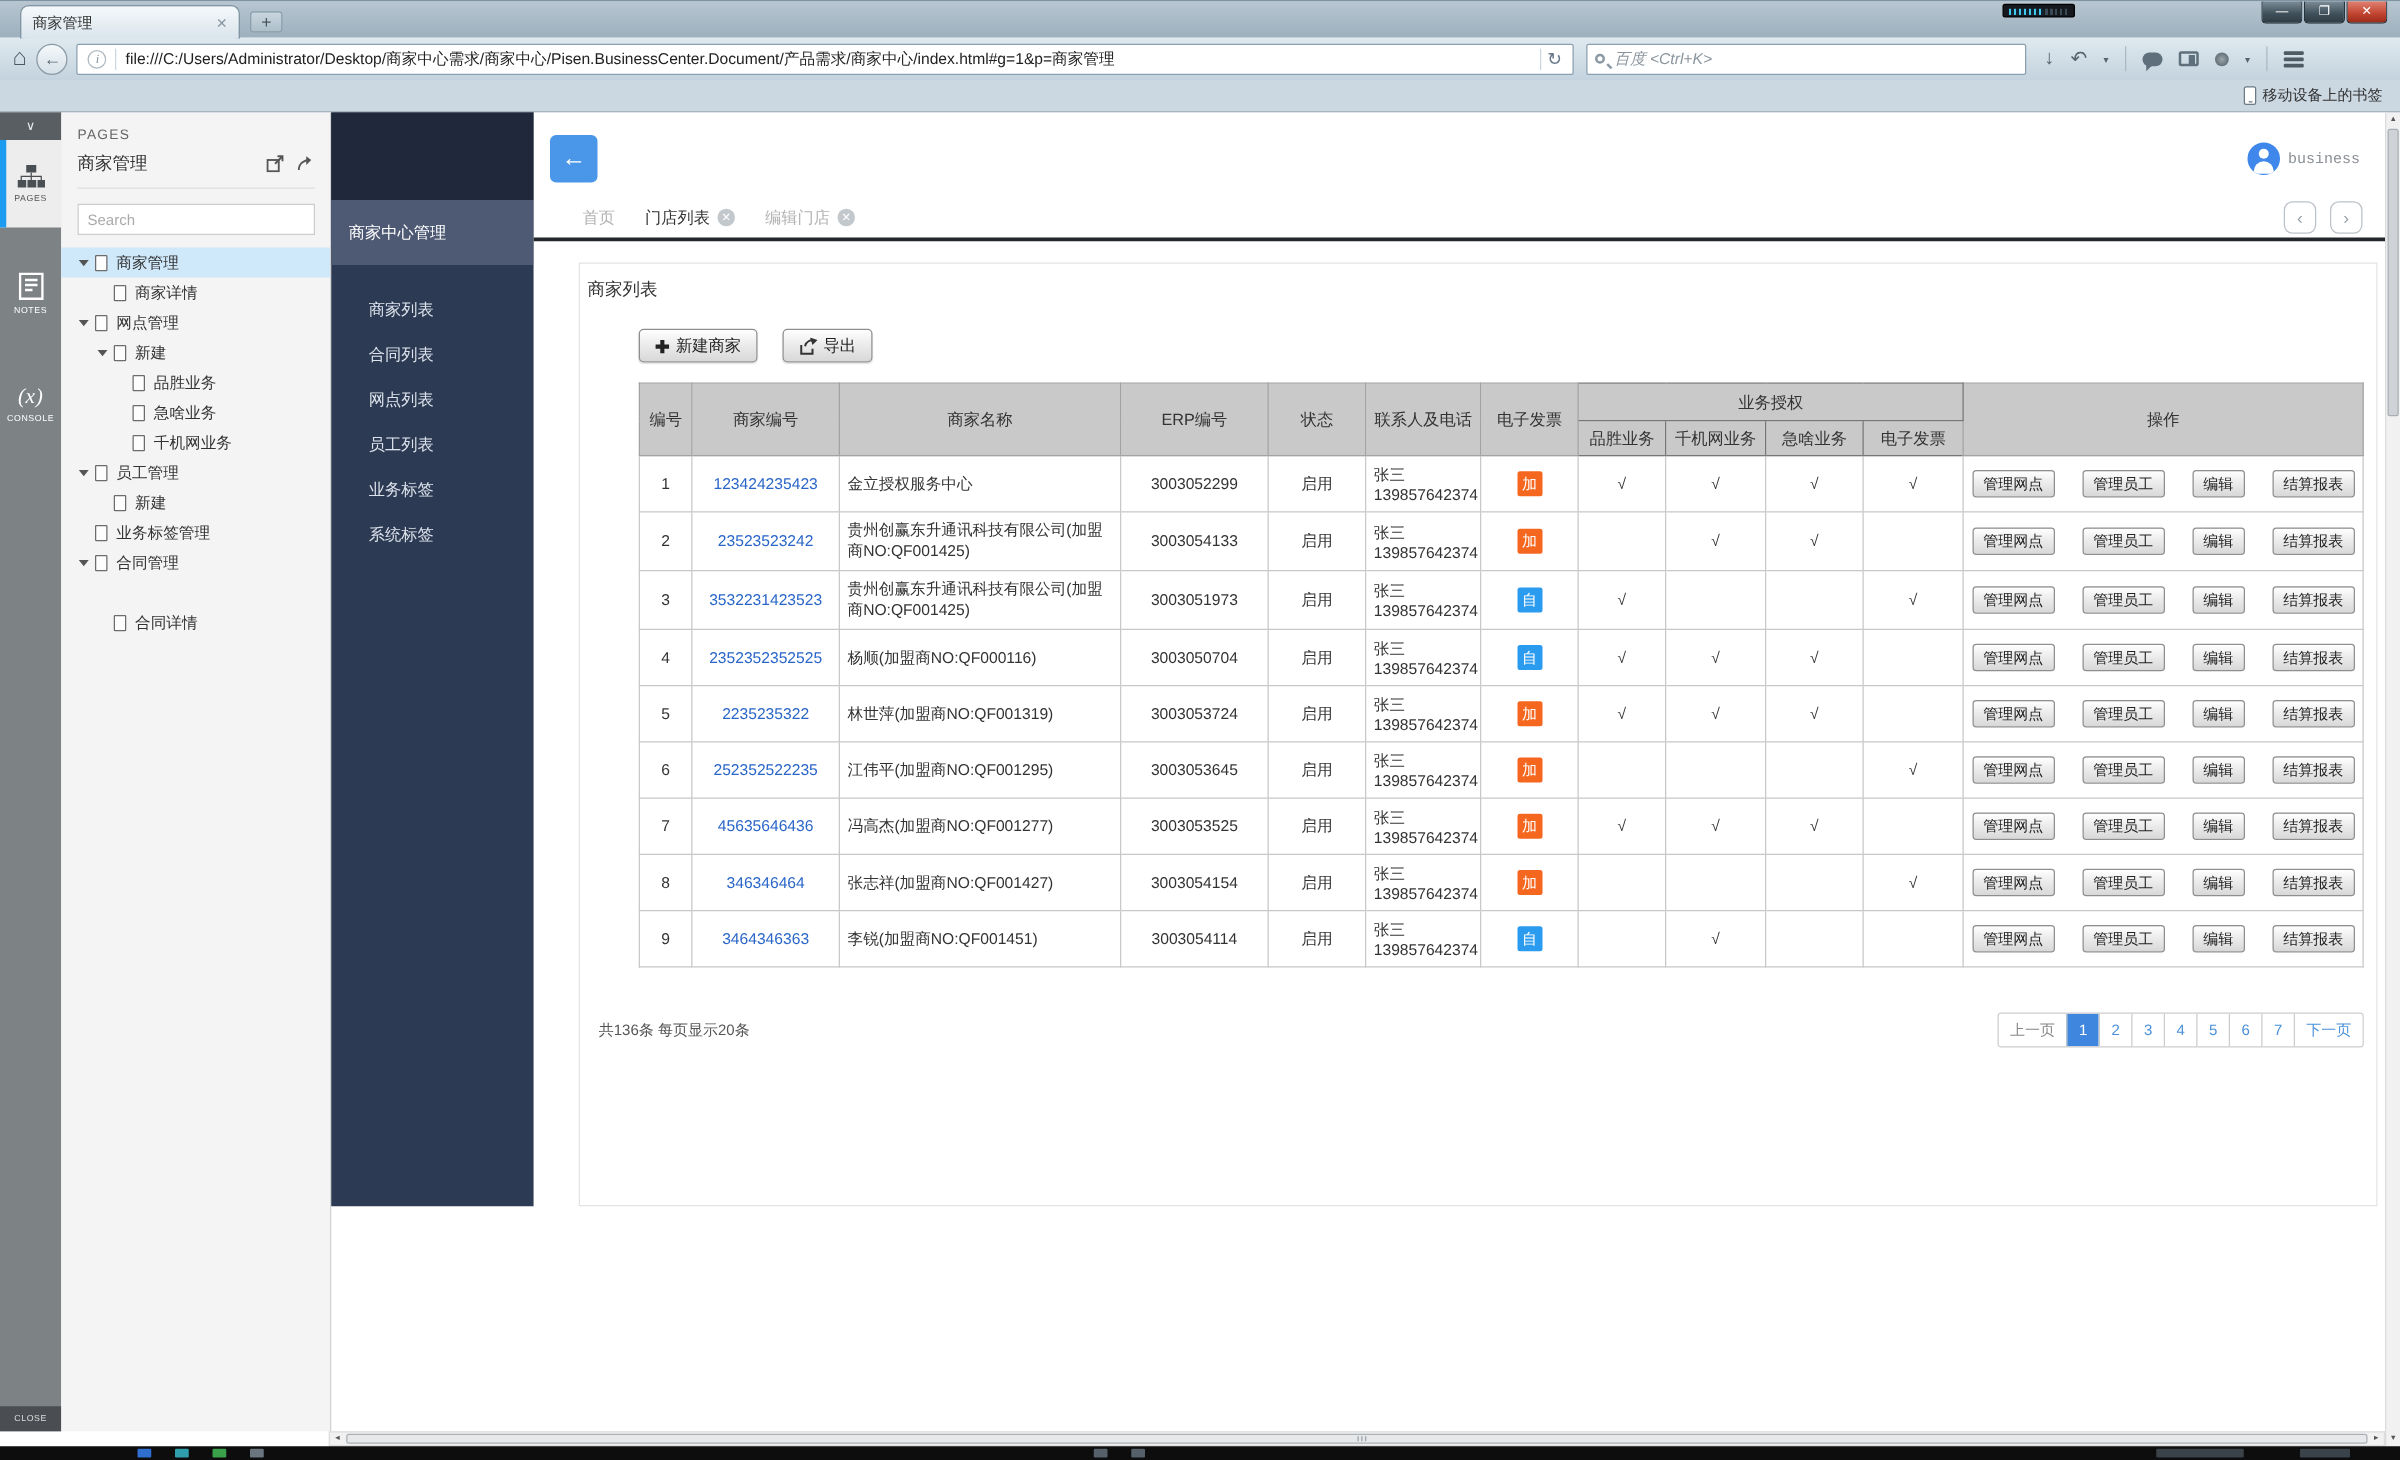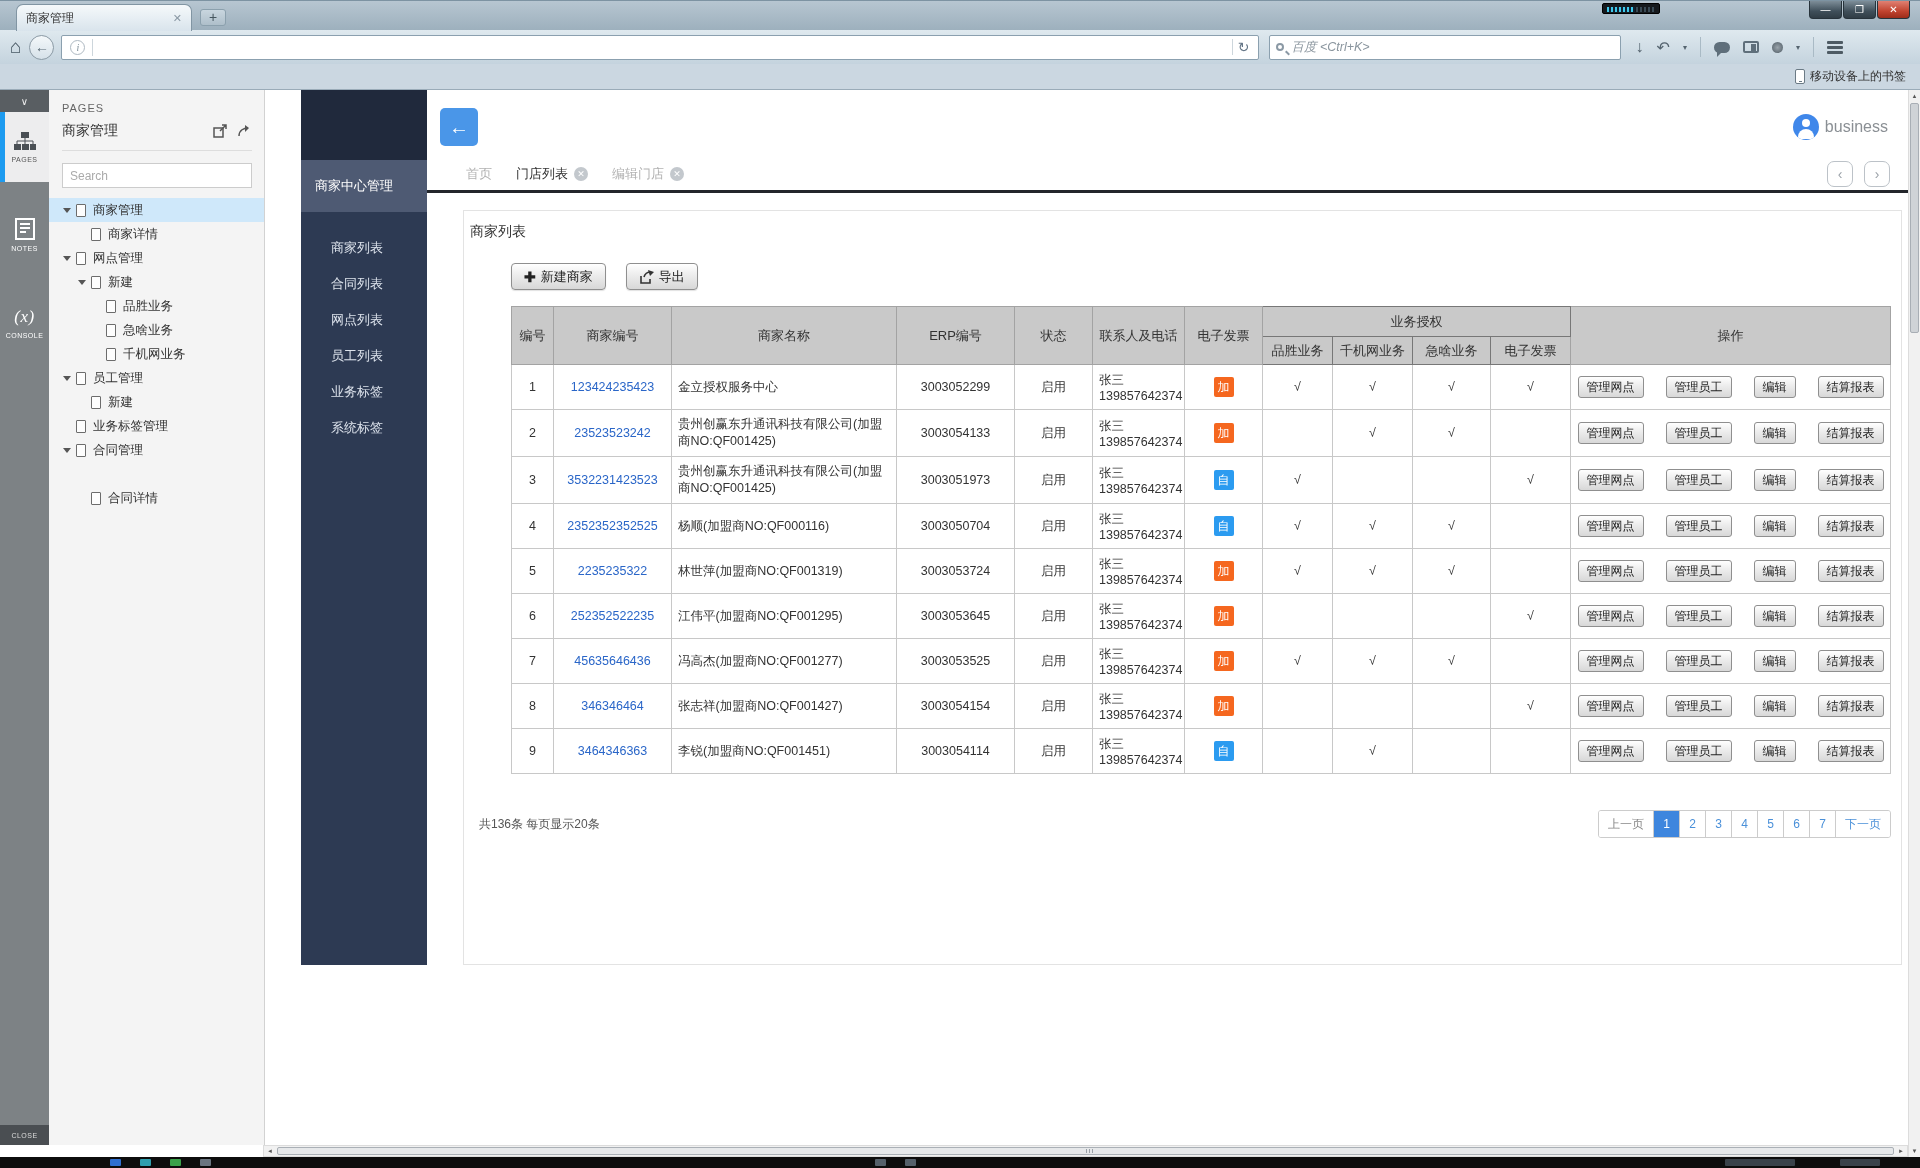--- a/index.html
+++ b/index.html
@@ -86,35 +86,35 @@
     font-family:"Liberation Sans","DejaVu Sans",sans-serif; }
   .pp-search input::placeholder { color:#aaa; }
   .tree { margin-top:4px; }
   .tree-row { height:24px; display:flex; align-items:center; font-size:12.5px; color:#333; }
   .tree-row.sel { background:#cfe8fa; }
   .tw { width:10px; display:flex; justify-content:center; margin-right:4px; flex:none; }
   .tri { width:0; height:0; border-left:4px solid transparent; border-right:4px solid transparent; border-top:5px solid #555; }
   .doc { width:10px; height:13px; border:1px solid #6c6c6c; border-radius:1px; background:#fdfdfd; margin-right:7px; flex:none; }
 
   
-  .nav { position:absolute; left:265px; top:90px; width:162px; height:875px; background:#2d3a53;margin-left:36px; }
+  .nav { position:absolute; left:265px; top:90px; width:162px; height:875px; background:#2d3a53; }
   .nav-top { height:70px; background:#20293c; }
   .nav-head { height:52px; background:#4e5a73; color:#fff; font-size:13px; display:flex; align-items:center; padding-left:14px; }
   .nav-items { padding-top:18px; }
   .nav-item { height:36px; display:flex; align-items:center; padding-left:30px; font-size:13px; color:#dde3ec; }
 
   
   .main { position:absolute; left:427px; top:90px; width:1481px; height:1055px; background:#fff; }
   .back-btn { position:absolute; left:13px; top:18px; width:38px; height:38px; border-radius:5px;
     background:#4a96e8; color:#fff; font-size:20px; display:flex; align-items:center; justify-content:center; }
   .user { position:absolute; right:20px; top:24px; display:flex; align-items:center; gap:6px; }
   .avatar { width:26px; height:26px; border-radius:50%; background:#3f87ea; position:relative; overflow:hidden; }
   .avatar::before { content:""; position:absolute; left:9px; top:5px; width:8px; height:8px; border-radius:50%; background:#fff; }
   .avatar::after { content:""; position:absolute; left:5px; top:15px; width:16px; height:10px; border-radius:8px 8px 0 0; background:#fff; }
-  .user-name { font-size:16px; color:#8a8f94; }
+  .user-name { font-size:12px; color:#8a8f94;font-family:Liberation Mono, monospace; }
   .tabrow { position:absolute; left:0; top:68px; width:100%; height:35px; border-bottom:3px solid #23262b;
     display:flex; padding-left:27px; }
   .wtab { height:32px; display:flex; align-items:center; gap:6px; padding:0 12px; font-size:13px; color:#b2b2b2; }
   .wtab.active { color:#333; }
   .wtab-close { width:14px; height:14px; border-radius:50%; background:#c3c8cd; color:#fff; font-size:9px;
     display:flex; align-items:center; justify-content:center; }
   .tabnav { position:absolute; right:18px; top:71px; display:flex; gap:11px; }
   .tabnav span { width:26px; height:26px; border:1px solid #bcc2c8; border-radius:7px; color:#9aa1a8;
     font-size:14px; display:flex; align-items:center; justify-content:center; }
 
@@ -192,20 +192,21 @@
       <div class="wc">❐</div>
       <div class="wc close">✕</div>
     </div>
   </div>
   <div class="toolbar">
     <span class="tb-home">⌂</span>
     <span class="tb-back">←</span>
     <div class="url-field">
       <span class="url-info">i</span>
       <span class="url-sep"></span>
+      <span class="url-text">file:///C:/Users/Administrator/Desktop/商家中心需求/商家中心/Pisen.BusinessCenter.Document/产品需求/商家中心/index.html#g=1&amp;p=商家管理</span>
       <span class="url-reload">↻</span>
     </div>
     <div class="search-field">
       <span class="mag"></span>
       <span class="search-hint">百度 &lt;Ctrl+K&gt;</span>
     </div>
     <div class="tb-icons">
       <span class="tb-ic" style="font-weight:bold">↓</span>
       <span class="tb-ic">↶</span>
       <span class="caret-sm">▾</span>

